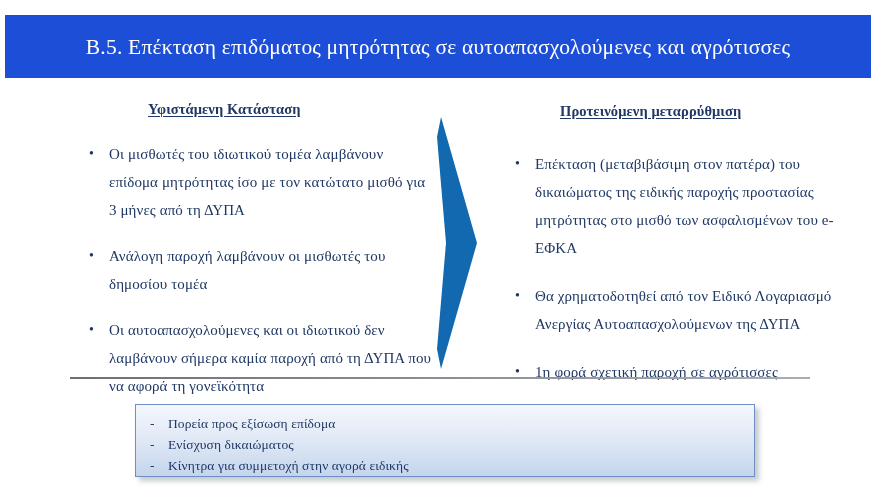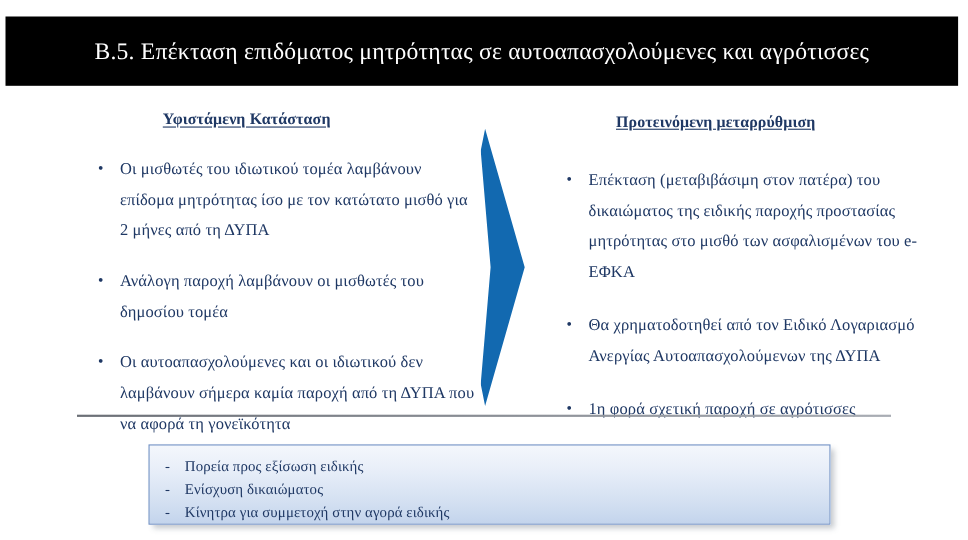--- a/index.html
+++ b/index.html
@@ -22,21 +22,21 @@
     background: #ffffff;
   }
 
   
   .title-banner {
     position: absolute;
     left: 5px;
     top: 15px;
     width: 866px;
     height: 63px;
-    background: #000000;
+    background: #1d4ed8;
     display: flex;
     align-items: center;
     justify-content: center;
     box-sizing: border-box;
     padding: 0 40px;
   }
   .title-text {
     color: #ffffff;
     font-size: 21.5px;
     line-height: 28px;
@@ -148,21 +148,21 @@
     <div class="title-text">Β.5. Επέκταση επιδόματος μητρότητας σε αυτοαπασχολούμενες και αγρότισσες</div>
   </div>
 
   <div class="col-heading" id="heading-right">Προτεινόμενη μεταρρύθμιση</div>
 
   <div class="col-heading" id="heading-left">Υφιστάμενη Κατάσταση</div>
 
   <div class="bullet-col" id="col-left">
     <div class="bullet-item">
       <span class="bullet-dot">•</span>
-      <span class="bullet-text">Οι μισθωτές του ιδιωτικού τομέα λαμβάνουν επίδομα μητρότητας ίσο με τον κατώτατο μισθό για 2 μήνες από τη ΔΥΠΑ</span>
+      <span class="bullet-text">Οι μισθωτές του ιδιωτικού τομέα λαμβάνουν επίδομα μητρότητας ίσο με τον κατώτατο μισθό για 3 μήνες από τη ΔΥΠΑ</span>
     </div>
     <div class="bullet-item">
       <span class="bullet-dot">•</span>
       <span class="bullet-text">Ανάλογη παροχή λαμβάνουν οι μισθωτές του δημοσίου τομέα</span>
     </div>
     <div class="bullet-item">
       <span class="bullet-dot">•</span>
       <span class="bullet-text">Οι αυτοαπασχολούμενες και οι ιδιωτικού δεν λαμβάνουν σήμερα καμία παροχή από τη ΔΥΠΑ που να αφορά τη γονεϊκότητα</span>
     </div>
   </div>
@@ -186,21 +186,21 @@
     <svg width="42" height="252" viewBox="0 0 42 252" xmlns="http://www.w3.org/2000/svg">
       <polygon points="4,0 40,126 4,252 0,232 9,126 0,20" fill="#1269b0"></polygon>
     </svg>
   </div>
 
   <div class="divider-rule"></div>
 
   <div class="summary-box">
     <div class="summary-item">
       <span class="summary-dash">-</span>
-      <span class="summary-text">Πορεία προς εξίσωση ειδικής</span>
+      <span class="summary-text">Πορεία προς εξίσωση επίδομα</span>
     </div>
     <div class="summary-item">
       <span class="summary-dash">-</span>
       <span class="summary-text">Ενίσχυση δικαιώματος</span>
     </div>
     <div class="summary-item">
       <span class="summary-dash">-</span>
       <span class="summary-text">Κίνητρα για συμμετοχή στην αγορά ειδικής</span>
     </div>
   </div>

